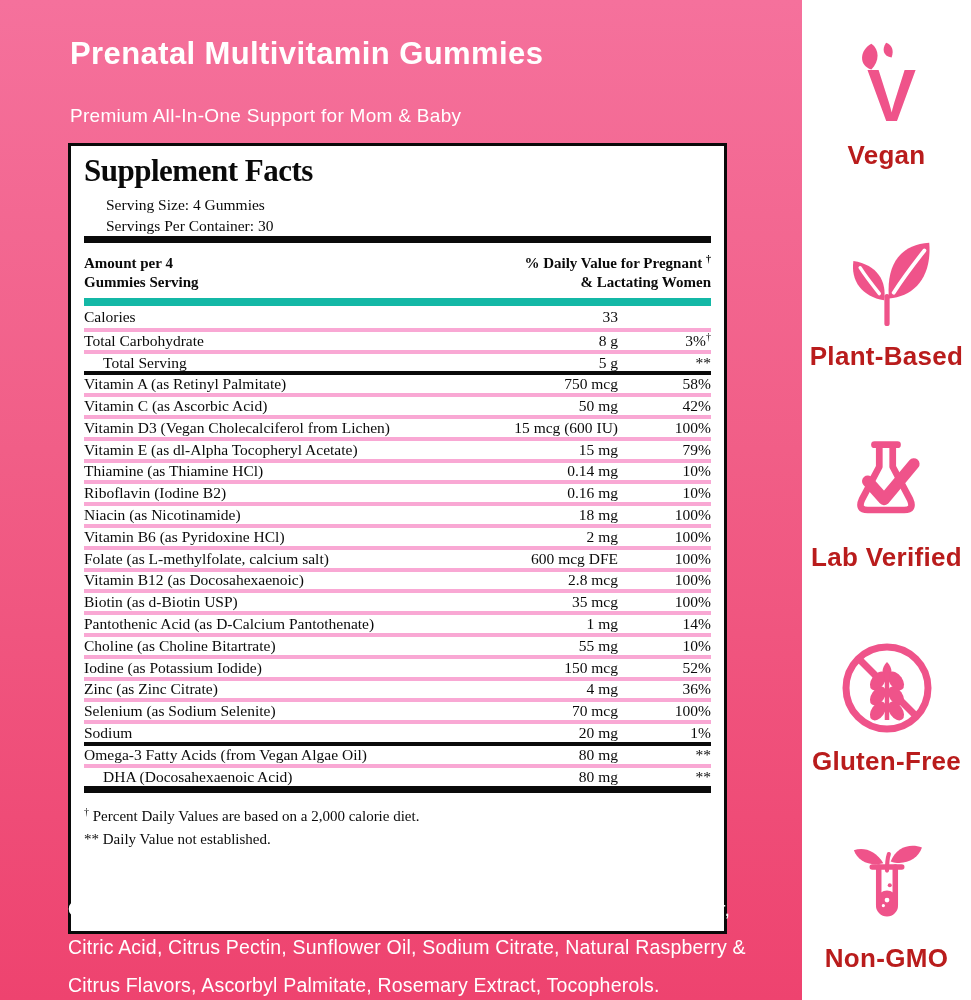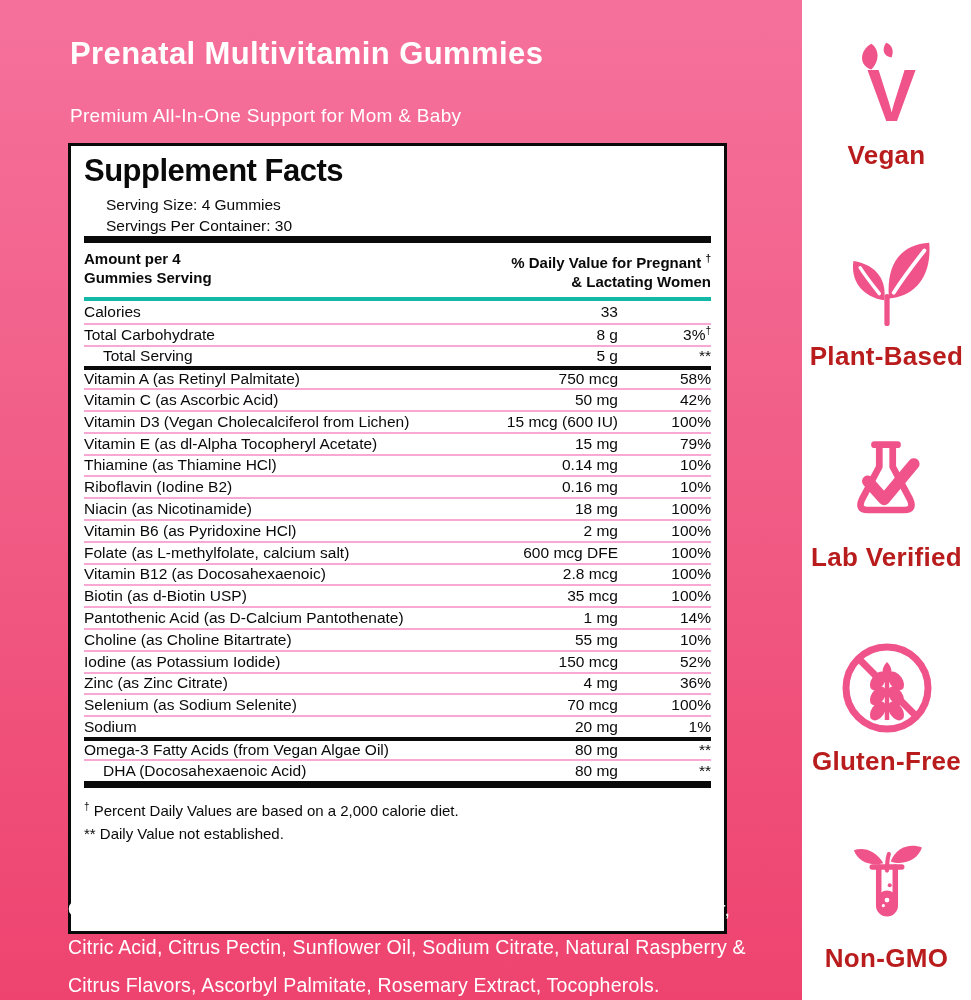--- a/index.html
+++ b/index.html
@@ -20,36 +20,36 @@
     display:flex; flex-direction:column; align-items:center;
     justify-content:space-between; padding:40px 0 26px;
   }
   .hdr { position:absolute; left:70px; top:36px; width:700px; color:#ffffff; }
   .hdr h1 { font-size:31px; font-weight:bold; letter-spacing:.4px; }
   .hdr .sub { font-size:19px; font-weight:normal; margin-top:33px; letter-spacing:.3px; }
 
   .facts-box {
     position:absolute; left:68px; top:143px; width:659px; height:791px;
     background:#ffffff; border:3px solid #0a0a0a; color:#0a0a0a;
-    padding:8px 13px 8px 13px; overflow:hidden;
+    padding:8px 13px 8px 13px; overflow:hidden;font-family:Liberation Serif, serif;
   }
   .facts-title { font-size:31px; font-weight:bold; letter-spacing:-.5px; line-height:33px; margin-bottom:7px; }
   .serving-line { font-size:15.5px; line-height:21px; font-weight:normal;margin-left:22px; }
   .serving-line:last-of-type { margin-bottom:7px; }
   .bar-thick { height:7px; background:#0a0a0a; }
   .colhead {
-    display:flex; justify-content:space-between; align-items:flex-start;
+    display:flex; justify-content:space-between; align-items:flex-end;
     font-size:15px; font-weight:bold; line-height:19px;
-    padding:6px 0 6px; border-bottom:4px solid #14b8a6;
+    padding:6px 0 6px; border-bottom:8px solid #14b8a6;
   }
   .colhead .right { text-align:right; }
   .colhead sup { font-size:10px; }
 
   .rows { width:100%; }
-  .row { display:flex; align-items:center; height:21.8px; font-size:15.5px; border-top:2px solid #f9a8d4; }
+  .row { display:flex; align-items:center; height:21.8px; font-size:15.5px; border-top:4px solid #f9a8d4; }
   .row:first-child { border-top:none; }
   .row.thick { border-top:4px solid #0a0a0a; }
   .row .name { flex:1; white-space:nowrap; }
   .row.ind1 .name { padding-left:19px; }
   .row.ind2 .name { padding-left:38px; }
   .row .amt { width:168px; text-align:right; white-space:nowrap; }
   .row .dv { width:93px; text-align:right; white-space:nowrap; }
   .row .dv sup { font-size:10px; }
 
   .foot-bar { height:7px; background:#0a0a0a; margin-top:0; }

